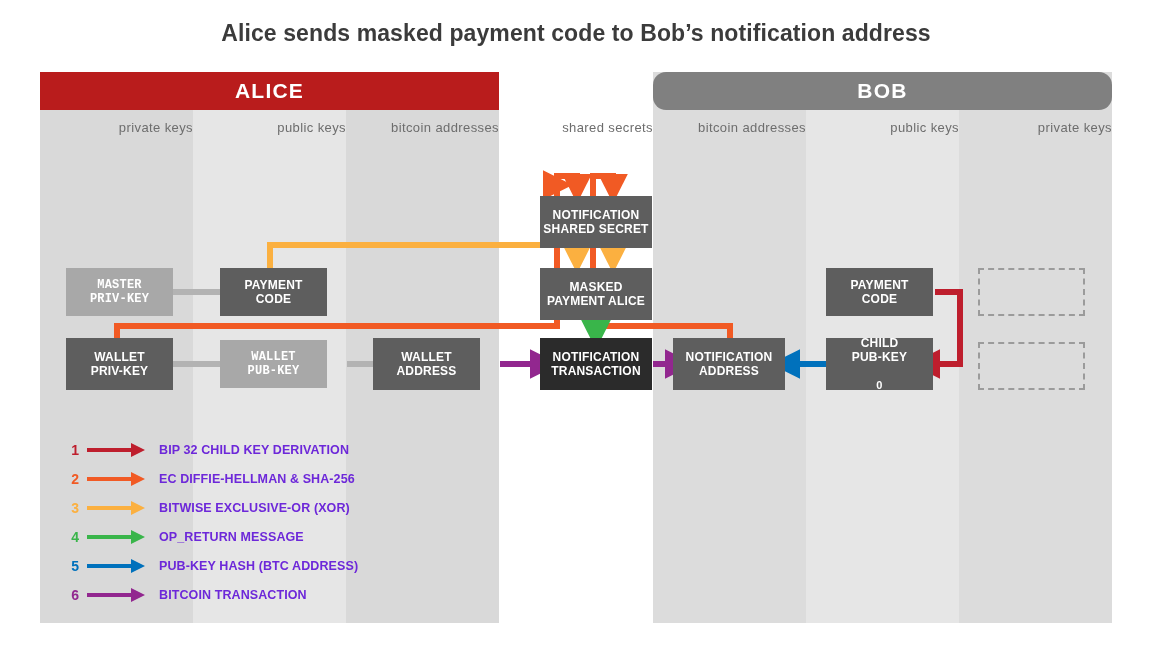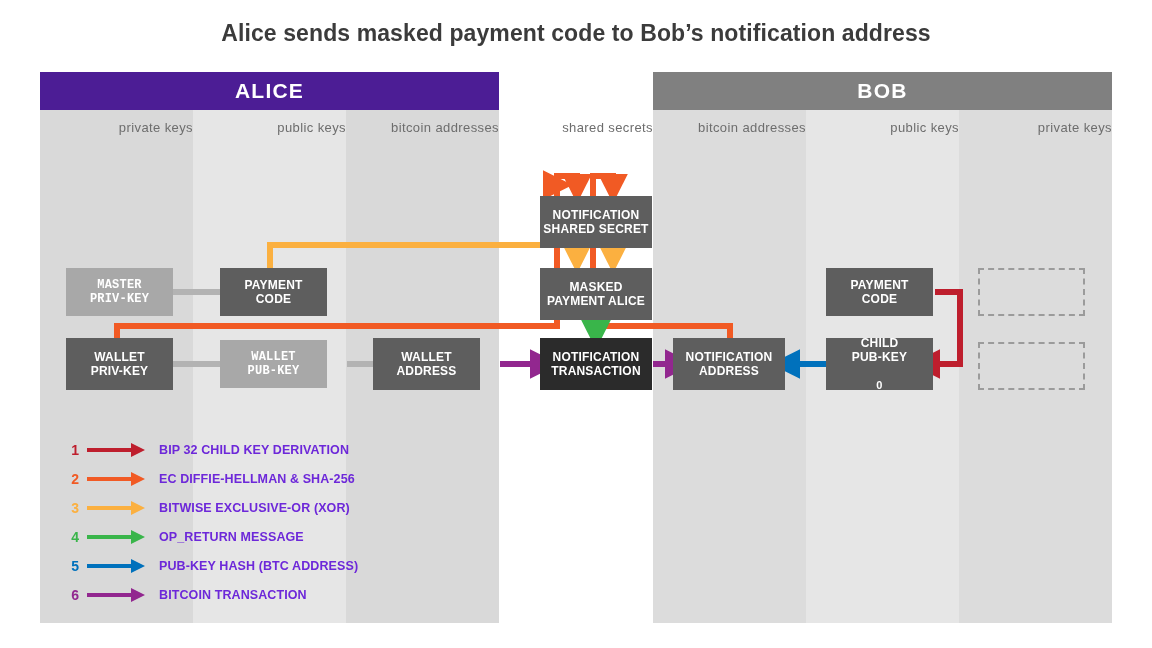--- a/index.html
+++ b/index.html
@@ -18,21 +18,21 @@
   
   #board{position:absolute;left:40px;top:72px;width:1072px;height:551px;}
 
   .band{position:absolute;top:0;height:551px;}
 
   
   .party{
     position:absolute;top:0;height:38px;line-height:38px;text-align:center;
     color:#ffffff;font-size:21px;font-weight:bold;letter-spacing:1.2px;
   }
-  #party-alice{background:#4c1d95;}
+  #party-alice{background:#b91c1c;}
   #party-bob{background:#808080;}
 
   
   .colcap{
     position:absolute;top:38px;height:36px;line-height:36px;text-align:right;
     font-size:13px;color:#6d6d6d;letter-spacing:.4px;
   }
 
   
   .node{
@@ -75,21 +75,21 @@
 
     <div class="band" style="left:0px;width:153px;background:#d9d9d9;"></div>
     <div class="band" style="left:153px;width:153px;background:#e6e6e6;"></div>
     <div class="band" style="left:306px;width:153px;background:#d9d9d9;"></div>
     <div class="band" style="left:459px;width:154px;background:#ffffff;"></div>
     <div class="band" style="left:613px;width:153px;background:#dcdcdc;"></div>
     <div class="band" style="left:766px;width:153px;background:#e6e6e6;"></div>
     <div class="band" style="left:919px;width:153px;background:#dcdcdc;"></div>
 
     <div class="party" id="party-alice" style="left:0px;width:459px;">ALICE</div>
-    <div class="party" id="party-bob" style="left:613px;width:459px;">BOB</div>
+    <div class="party" id="party-bob" style="left:613px;width:459px;border-radius:13px;">BOB</div>
 
     <div class="colcap" style="left:0px;width:153px;">private keys</div>
     <div class="colcap" style="left:153px;width:153px;">public keys</div>
     <div class="colcap" style="left:306px;width:153px;">bitcoin addresses</div>
     <div class="colcap" style="left:459px;width:154px;">shared secrets</div>
     <div class="colcap" style="left:613px;width:153px;">bitcoin addresses</div>
     <div class="colcap" style="left:766px;width:153px;">public keys</div>
     <div class="colcap" style="left:919px;width:153px;">private keys</div>
 
     <svg id="wires" viewBox="0 0 1072 551">

